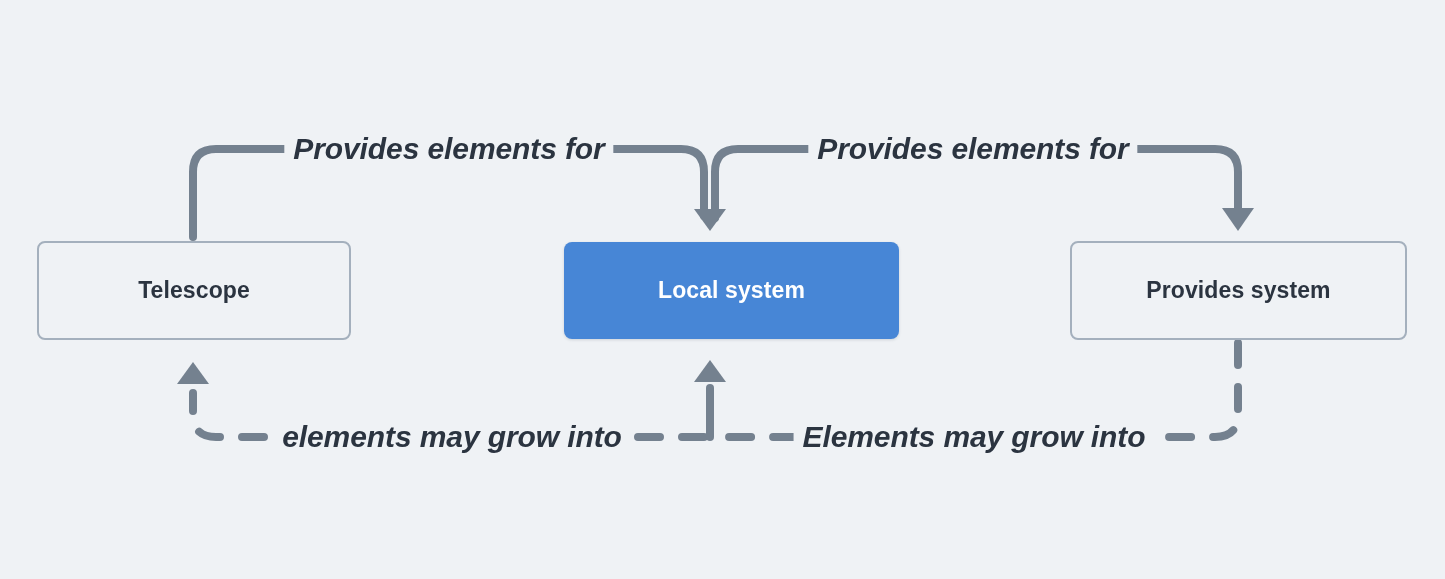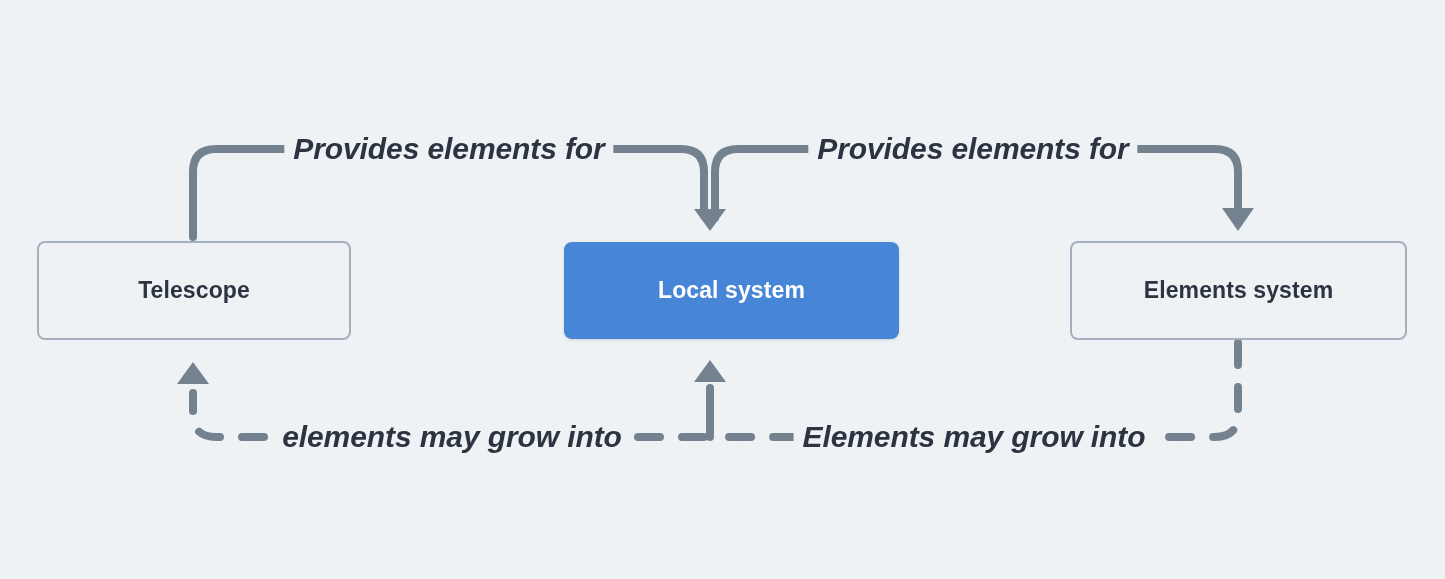--- a/index.html
+++ b/index.html
@@ -91,21 +91,21 @@
 
   <div class="node-box node-plain" style="left:37px; top:241px; width:314px; height:99px;">
     <span class="node-label">Telescope</span>
   </div>
 
   <div class="node-box node-accent" style="left:564px; top:242px; width:335px; height:97px;">
     <span class="node-label">Local system</span>
   </div>
 
   <div class="node-box node-plain" style="left:1070px; top:241px; width:337px; height:99px;">
-    <span class="node-label">Elements system</span>
+    <span class="node-label">Provides system</span>
   </div>
 
   <span class="edge-label" style="left:449px; top:149px; background:#eff2f5; padding:0 9px;">Provides elements for</span>
 
   <span class="edge-label" style="left:973px; top:149px; background:#eff2f5; padding:0 9px;">Provides elements for</span>
 
   <span class="edge-label" style="left:452px; top:437px; background:#eff2f5; padding:0 9px;">elements may grow into</span>
 
   <span class="edge-label" style="left:974px; top:437px; background:#eff2f5; padding:0 9px;">Elements may grow into</span>
 

